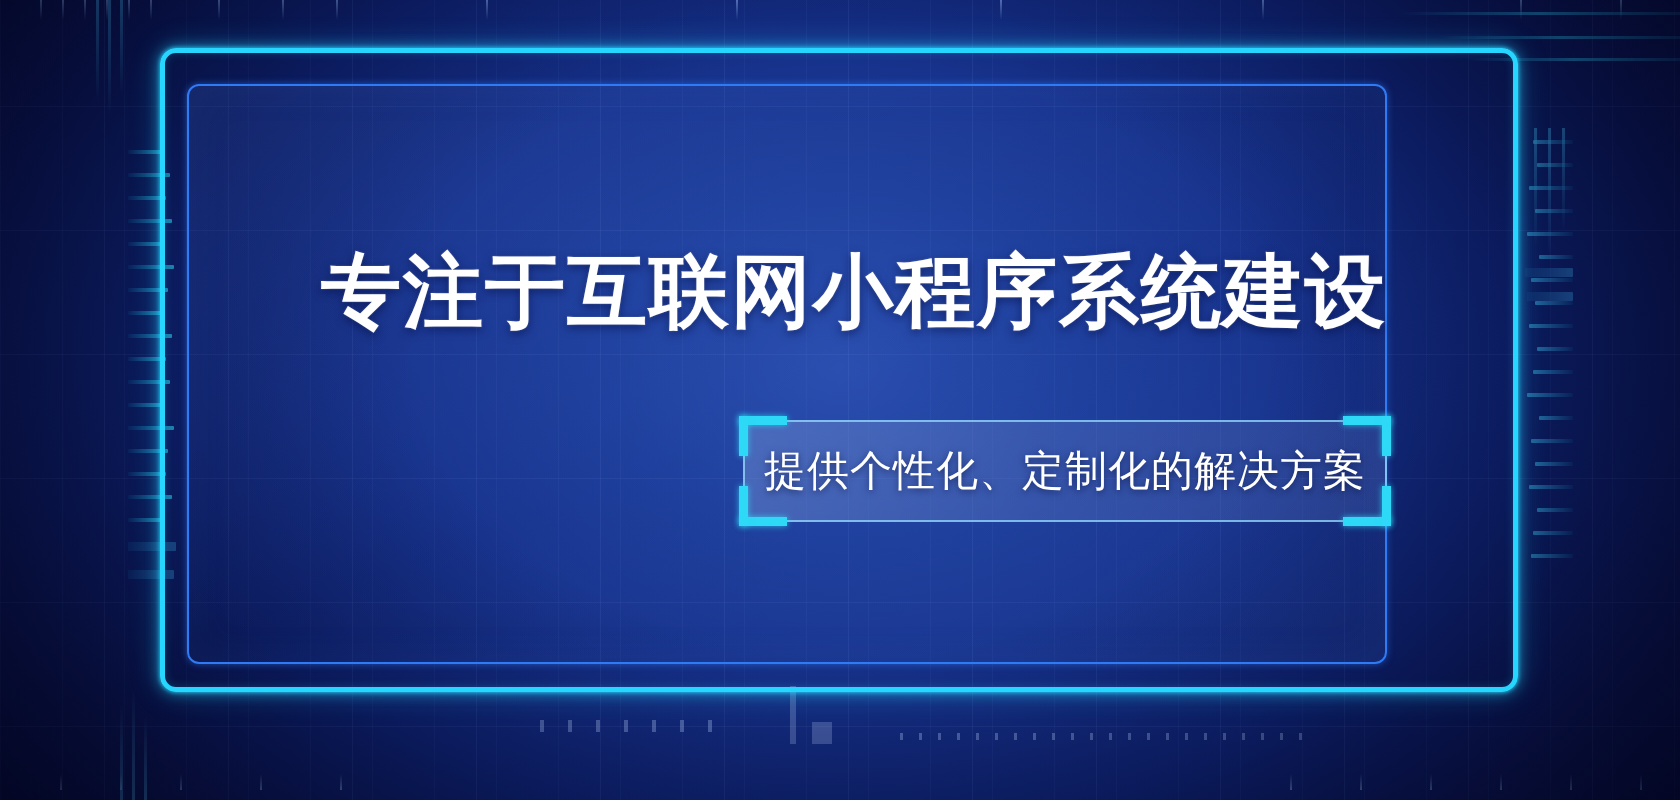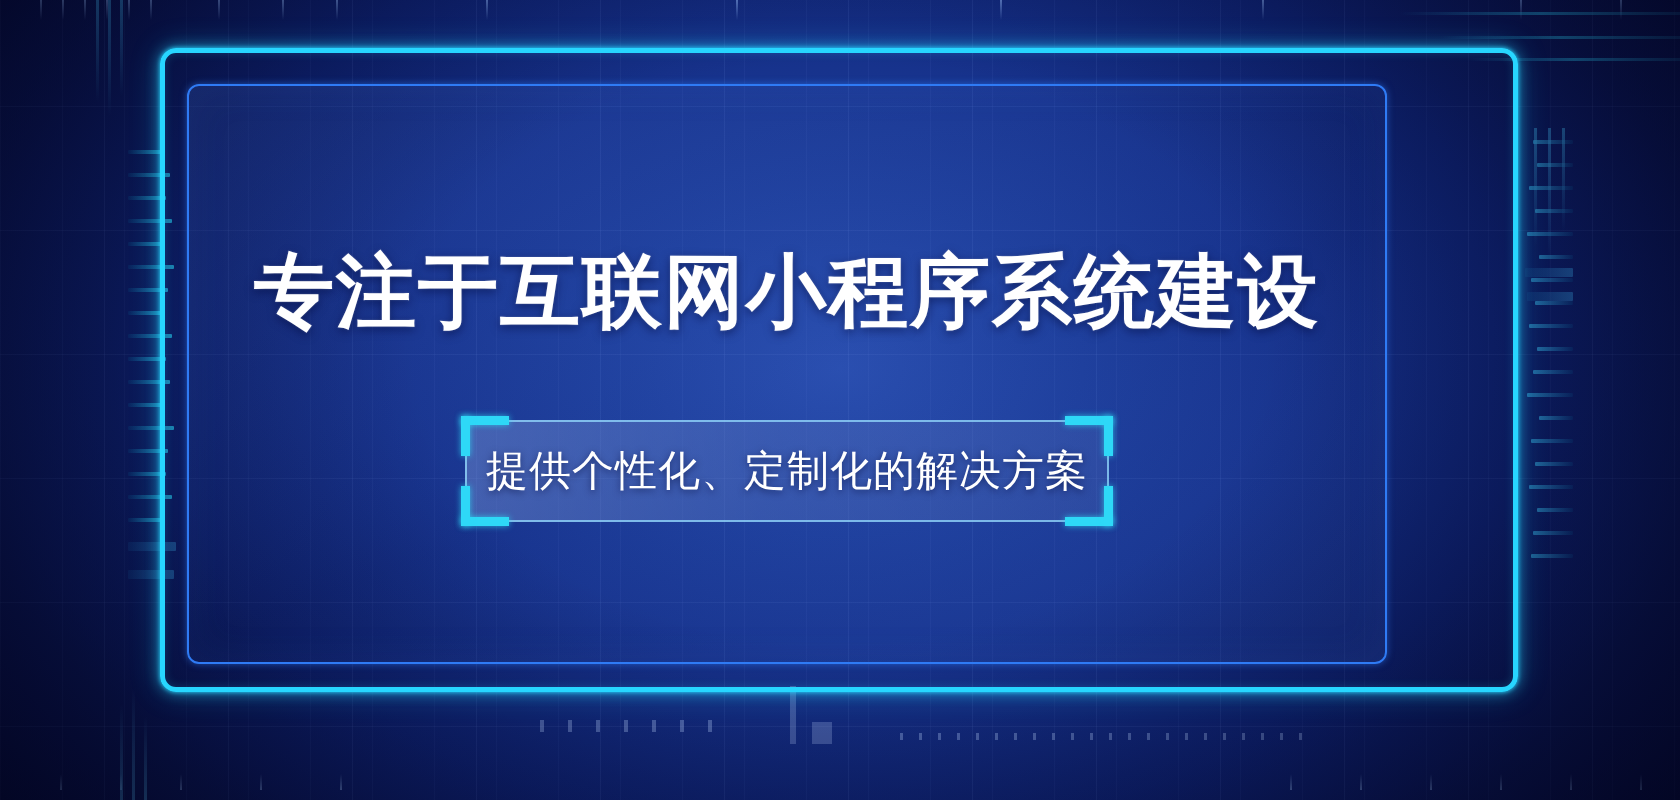--- a/index.html
+++ b/index.html
@@ -110,21 +110,21 @@
     border:2px solid #2f7bf5;
     border-radius:12px;
     background:linear-gradient(160deg, rgba(70,110,210,.18), rgba(40,70,170,.06) 55%, rgba(60,100,200,.14));
     box-shadow:0 0 7px rgba(47,123,245,.55), inset 0 0 40px rgba(60,110,210,.10);
     pointer-events:none;
   }
 
   
   #content {
     position:absolute; left:187px; top:84px; width:1200px; height:580px;
-    display:flex; flex-direction:column; align-items:center;
+    display:flex; flex-direction:column; align-items:flex-end;
   }
 
   #headline {
     margin-top:168px;
     font-size:80px;
     font-weight:bold;
     color:#ffffff;
     letter-spacing:2px;
     line-height:1;
     white-space:nowrap;

